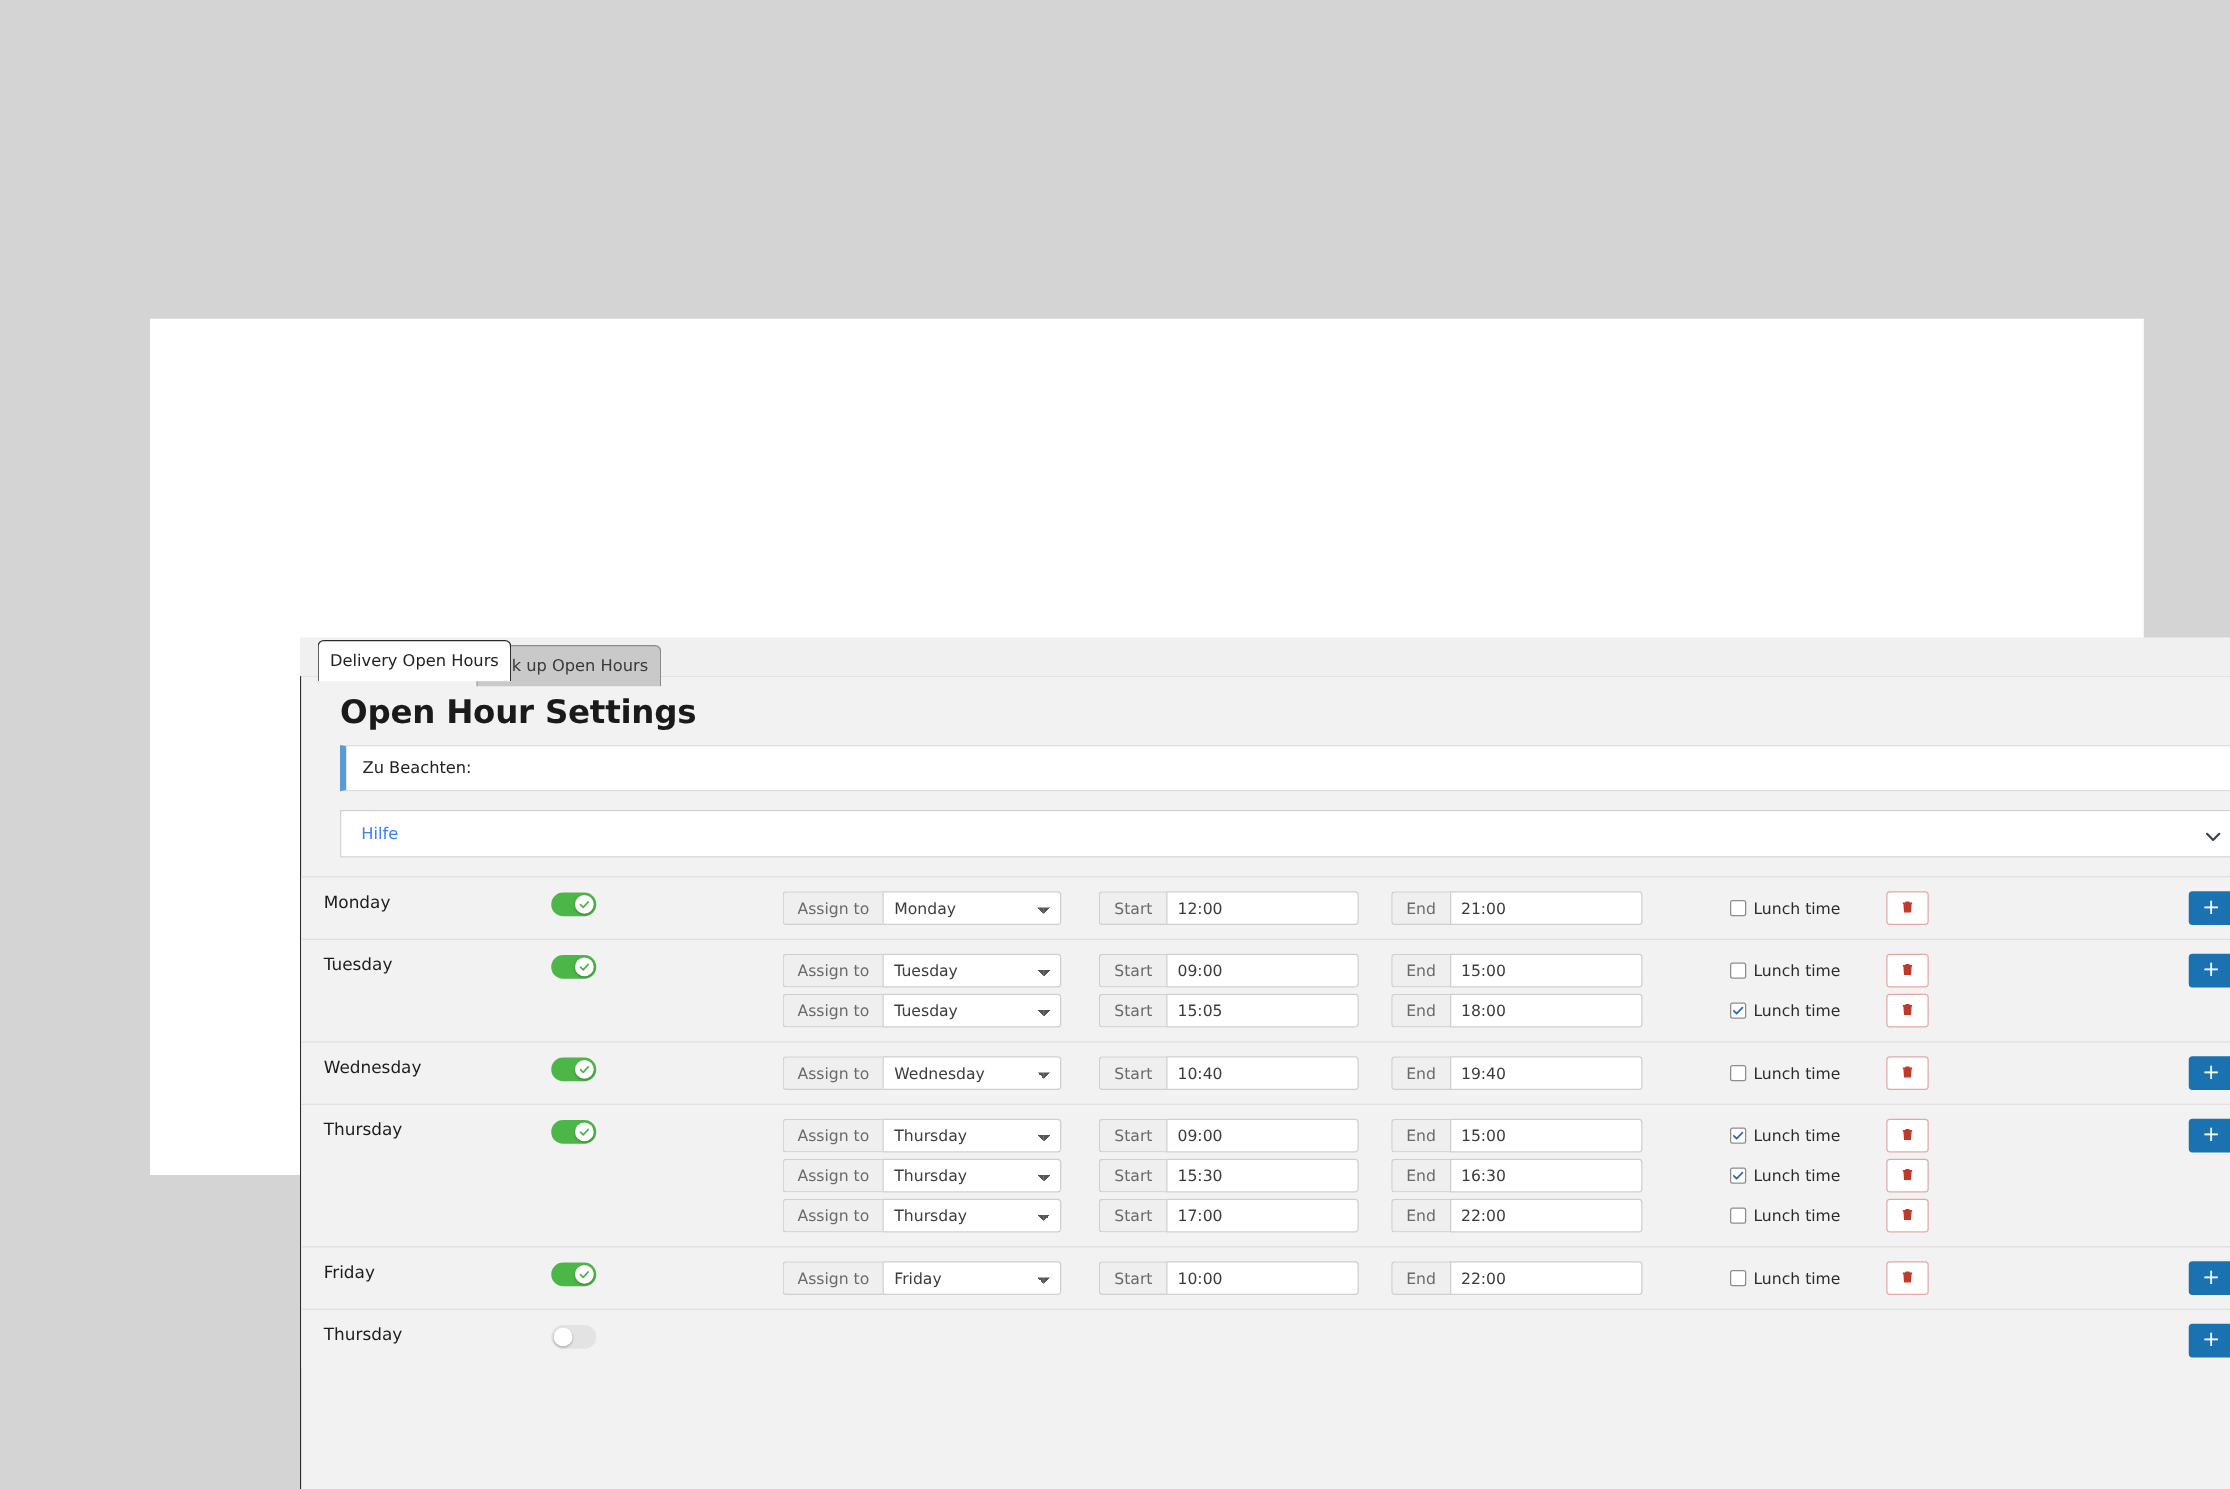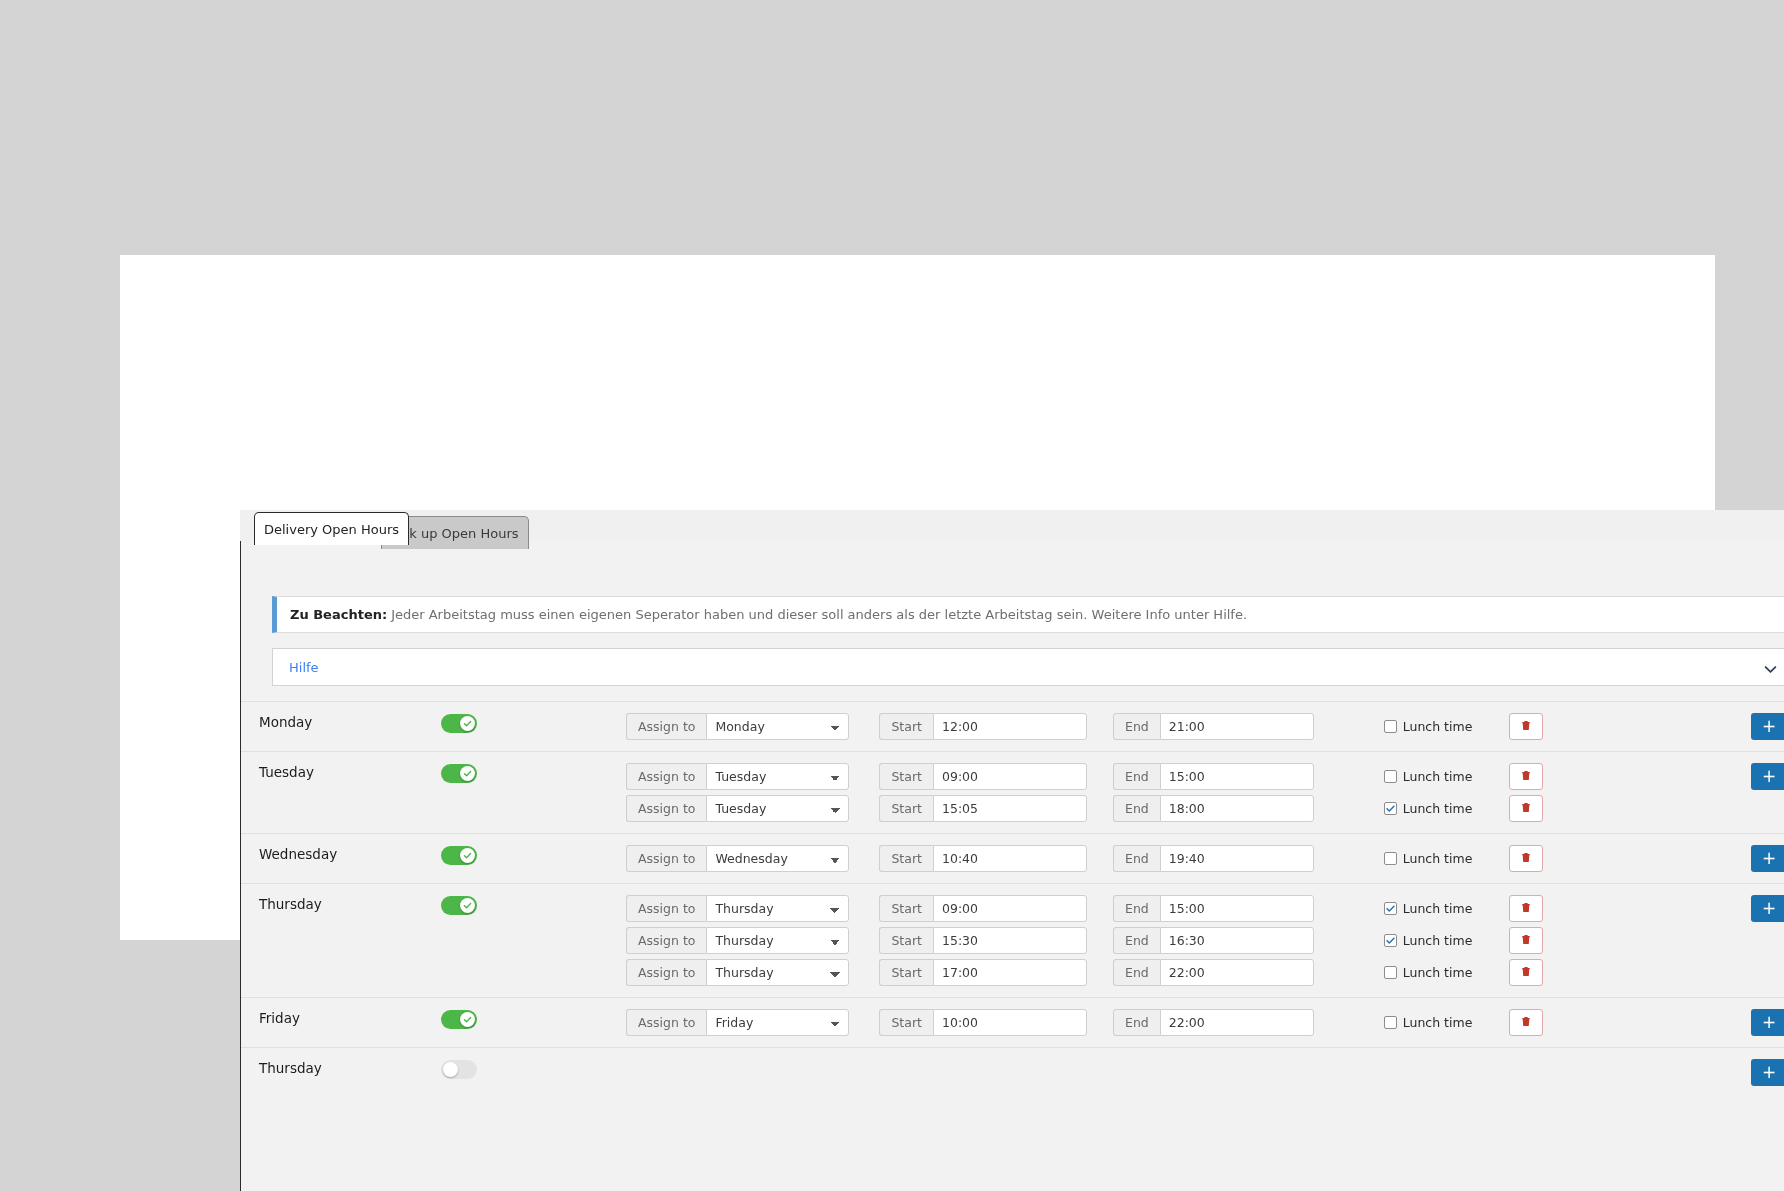--- a/index.html
+++ b/index.html
@@ -74,21 +74,21 @@
   
   #notice{
     position:absolute; left:31px; top:55px;
     width:1522px; height:37px;
     background:#ffffff;
     border:1px solid #dcdcdc;
     border-left:5px solid #5b9bd5;
     display:flex; align-items:center;
     padding-left:13px;
   }
-  #notice .bold{ font-weight:bold; color:#222; font-size:13px; }
+  #notice .bold{ font-weight:normal; color:#222; font-size:13px; }
   #notice .msg{ color:#6f6f6f; font-size:13px; margin-left:4px; }
 
   
   #hilfe{
     position:absolute; left:31px; top:107px;
     width:1522px; height:38px;
     background:#ffffff;
     border:1px solid #d2d2d2;
     display:flex; align-items:center;
     padding:0 16px;
@@ -229,24 +229,24 @@
       <span>Delivery Open Hours</span>
     </div>
     <div class="tab inactive">
       <span>Pick up Open Hours</span>
     </div>
   </div>
 
   <div id="card-body">
     <div id="inner-scroll">
 
+      <div id="page-title">Open Hour Settings</div>
 
       <div id="notice">
         <span class="bold">Zu Beachten:</span>
-        <span class="msg">Jeder Arbeitstag muss einen eigenen Seperator haben und dieser soll anders als der letzte Arbeitstag sein. Weitere Info unter Hilfe.</span>
       </div>
 
       <div id="hilfe">
         <span class="label">Hilfe</span>
         <span class="chev">
           <svg viewBox="0 0 16 16">
               <path d="M2 5 L8 11 L14 5" stroke="#37415a" stroke-width="2.2" fill="none" stroke-linecap="round" stroke-linejoin="round"></path>
             </svg>
         </span>
       </div>

